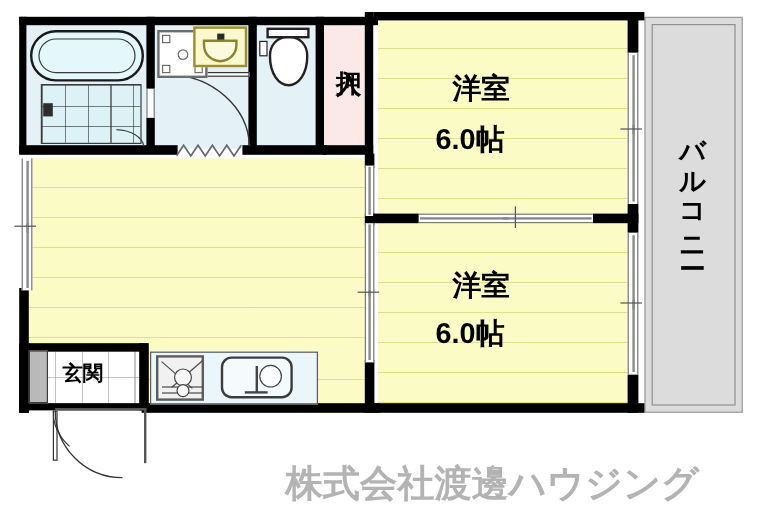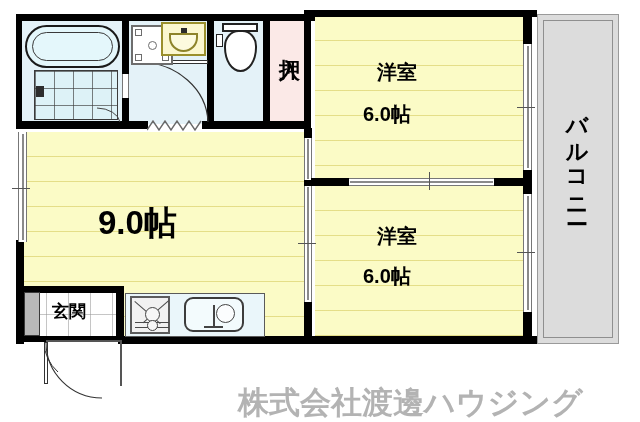--- a/index.html
+++ b/index.html
@@ -41,21 +41,21 @@
       repeating-linear-gradient(to bottom, rgba(150,150,150,.55) 0 1px, rgba(0,0,0,0) 1px 22px);
     pointer-events:none;
   }
 
   
   .label{
     position:absolute;color:#000;font-weight:bold;white-space:nowrap;
     letter-spacing:0px;line-height:1.05;text-align:center;
   }
   .lbl-ldk{font-size:33px;}
-  .lbl-room{font-size:20px;}
+  .lbl-room{font-size:24px;}
   .lbl-vert{
     writing-mode:vertical-rl;text-orientation:upright;
     font-size:21px;font-weight:bold;line-height:1.12;
   }
   .lbl-small{font-size:17px;font-weight:bold;}
   .lbl-bal{
     writing-mode:vertical-rl;text-orientation:upright;
     font-size:22px;font-weight:bold;letter-spacing:3px;
   }
 
@@ -291,21 +291,20 @@
   <div class="cabinet" style="left:24px;top:292px;width:16px;height:44px;"></div>
 
   <div class="abs doorleaf" style="left:44px;top:342px;width:4px;height:42px;"></div>
   <svg width="80" height="62" style="position:absolute;left:44px;top:342px;">
     <path d="M2,0 A56,56 0 0 0 58,56" fill="none" stroke="#333" stroke-width="1.1"></path>
     <path d="M0,0 A42,42 0 0 0 14,30" fill="none" stroke="#333" stroke-width="1"></path>
   </svg>
   <div class="abs" style="left:46px;top:340px;width:76px;height:2px;background:#555;"></div>
   <div class="abs" style="left:120px;top:340px;width:2px;height:46px;background:#555;"></div>
 
-  <div class="label lbl-ldk" style="left:98px;top:206px;">9.0帖</div>
 
   <div class="label lbl-room" style="left:377px;top:62px;">洋室</div>
   <div class="label lbl-room" style="left:363px;top:104px;">6.0帖</div>
 
   <div class="label lbl-room" style="left:377px;top:226px;">洋室</div>
   <div class="label lbl-room" style="left:363px;top:266px;">6.0帖</div>
 
   <div class="label lbl-vert" style="left:278px;top:42px;">押入</div>
 
   <div class="label lbl-bal" style="left:566px;top:100px;">バルコニー</div>

